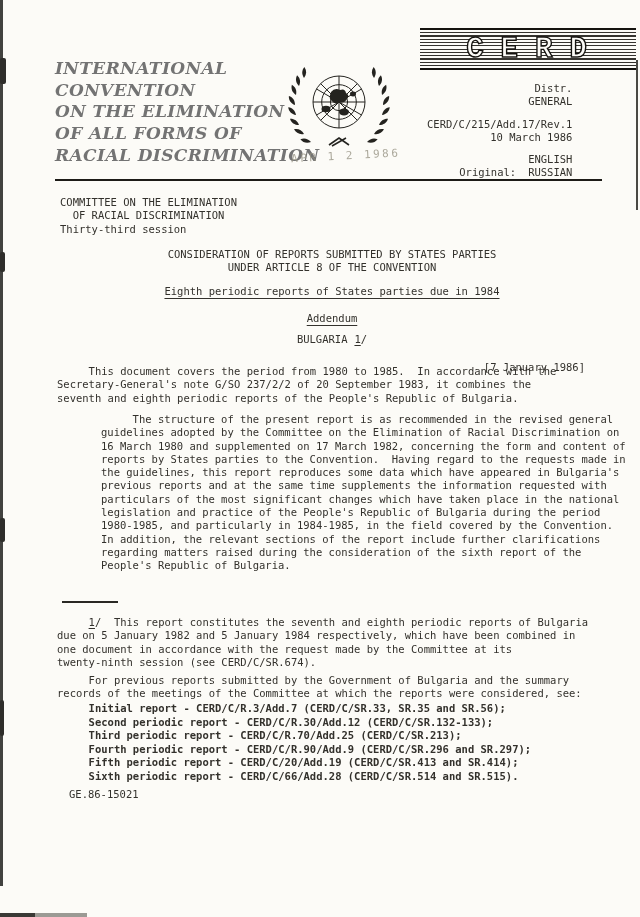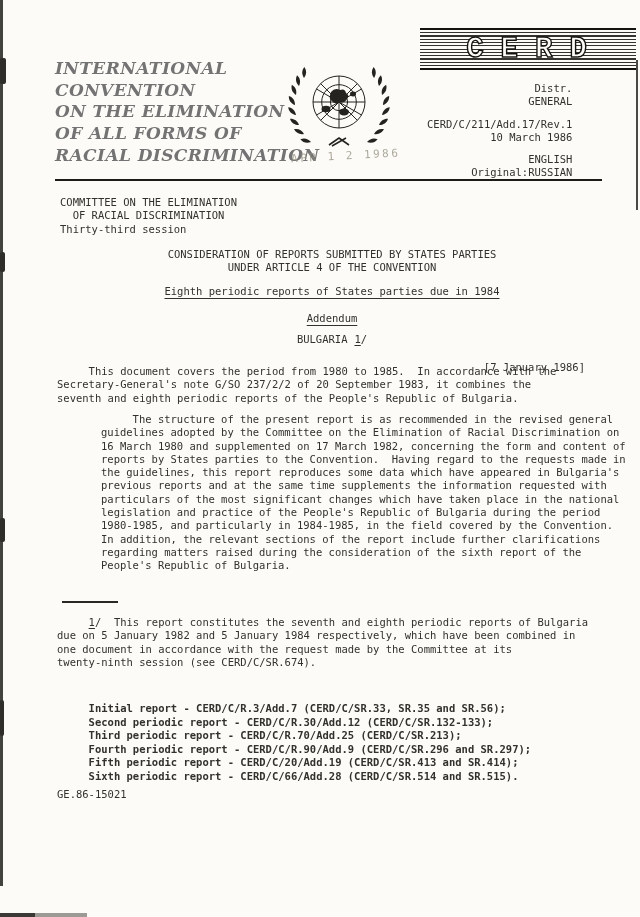--- a/index.html
+++ b/index.html
@@ -24,21 +24,21 @@
       border-top:2px solid #15130f;border-bottom:2px solid #15130f;
       background:repeating-linear-gradient(180deg,transparent 0 2.1px,#35332e 2.1px 3.3px);
       display:flex;align-items:center;justify-content:center;}
   .cerd-letters{font-family:Liberation Mono, monospace;font-weight:bold;
       font-size:29px;color:#fcfbf7;-webkit-text-stroke:1.4px #15130f;
       letter-spacing:17px;padding-left:14px;line-height:1;}
 
   
   .distr{left:427px;top:82px;text-align:right;}
   .distr .gap{height:9px;}
-  .orig-label{margin-right:0;}
+  .orig-label{margin-right:12px;}
 
   
   .emblem{left:286px;top:64px;width:106px;height:96px;}
   .stamp{left:291px;top:149px;width:120px;font-size:11px;color:rgba(146,141,126,0.75);
       transform:rotate(-3deg);letter-spacing:2.5px;white-space:nowrap;}
 
   .rule-top{left:55px;top:179px;width:547px;height:2px;background:#1d1b17;}
 
   .committee{left:60px;top:196px;}
   .center-col{left:57px;width:550px;text-align:center;}
@@ -49,21 +49,21 @@
   .country .gap-sp{display:inline-block;width:7px;}
   .bracket-date{left:57px;top:361px;width:528px;text-align:right;}
 
   .para1{left:57px;top:365px;width:575px;}
   .para2{left:57px;top:413px;width:575px;margin-left:44px;}
 
   .fn-rule{left:62px;top:601px;width:56px;height:2px;background:#2a2824;}
   .footnote1{left:57px;top:616px;width:575px;}
   .footnote2{left:57px;top:674px;width:575px;}
   .reports{left:57px;top:702px;width:575px;line-height:13.6px;font-weight:bold;}
-  .footer-code{left:57px;top:788px;text-align:center;}
+  .footer-code{left:69px;top:788px;text-align:center;}
 
   
   .edge-left{left:0;top:0;width:3px;height:886px;background:#2e2d2a;opacity:.9;}
   .blob1{left:0;top:58px;width:6px;height:26px;background:#2e2d2a;border-radius:2px;}
   .blob2{left:0;top:252px;width:5px;height:20px;background:#2e2d2a;border-radius:2px;}
   .blob3{left:0;top:518px;width:5px;height:24px;background:#2e2d2a;border-radius:2px;}
   .blob4{left:0;top:700px;width:4px;height:36px;background:#2e2d2a;border-radius:2px;}
   .edge-right{left:636px;top:60px;width:2px;height:150px;background:#4a4944;}
   .bl-bar-dark{left:0;top:913px;width:35px;height:4px;background:#3a3935;}
   .bl-bar-gray{left:35px;top:913px;width:52px;height:4px;background:#9b9a94;}
@@ -138,35 +138,35 @@
       </g>
     </svg>
   </div>
 
   <div class="abs stamp">APR 1 2 1986</div>
 
   <div class="abs distr mono">
     <div>Distr.</div>
     <div>GENERAL</div>
     <div class="gap"></div>
-    <div>CERD/C/211/Add.17/Rev.1</div>
+    <div>CERD/C/215/Add.17/Rev.1</div>
     <div>10 March 1986</div>
     <div class="gap"></div>
     <div>ENGLISH</div>
     <div><span class="orig-label">Original:</span><span>RUSSIAN</span></div>
   </div>
 
   <div class="abs rule-top"></div>
 
   <div class="abs committee mono pre">COMMITTEE ON THE ELIMINATION
   OF RACIAL DISCRIMINATION
 Thirty-third session</div>
 
   <div class="abs center-col consideration mono preline">CONSIDERATION OF REPORTS SUBMITTED BY STATES PARTIES
-UNDER ARTICLE 4 OF THE CONVENTION</div>
+UNDER ARTICLE 8 OF THE CONVENTION</div>
 
   <div class="abs center-col subject mono">
     <span class="ul">Eighth periodic reports of States parties due in 1984</span>
   </div>
 
   <div class="abs center-col addendum mono">
     <span class="ul">Addendum</span>
   </div>
 
   <div class="abs center-col country mono">
@@ -191,20 +191,22 @@
 regarding matters raised during the consideration of the sixth report of the
 People's Republic of Bulgaria.</div>
 
   <div class="abs fn-rule"></div>
 
   <div class="abs footnote1 mono pre"><span>     </span><span class="u">1</span><span>/</span><span>  This report constitutes the seventh and eighth periodic reports of Bulgaria
 due on 5 January 1982 and 5 January 1984 respectively, which have been combined in
 one document in accordance with the request made by the Committee at its
 twenty-ninth session (see CERD/C/SR.674).</span></div>
 
+  <div class="abs footnote2 mono pre">     For previous reports submitted by the Government of Bulgaria and the summary
+records of the meetings of the Committee at which the reports were considered, see:</div>
 
   <div class="abs reports mono pre">     Initial report - CERD/C/R.3/Add.7 (CERD/C/SR.33, SR.35 and SR.56);
      Second periodic report - CERD/C/R.30/Add.12 (CERD/C/SR.132-133);
      Third periodic report - CERD/C/R.70/Add.25 (CERD/C/SR.213);
      Fourth periodic report - CERD/C/R.90/Add.9 (CERD/C/SR.296 and SR.297);
      Fifth periodic report - CERD/C/20/Add.19 (CERD/C/SR.413 and SR.414);
      Sixth periodic report - CERD/C/66/Add.28 (CERD/C/SR.514 and SR.515).</div>
 
   <div class="abs footer-code mono">GE.86-15021</div>
 

